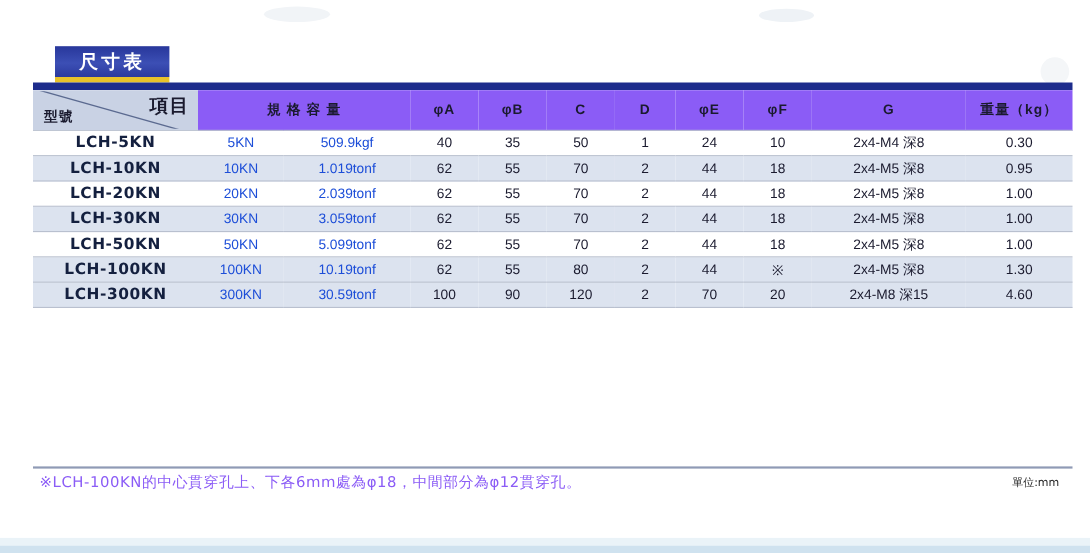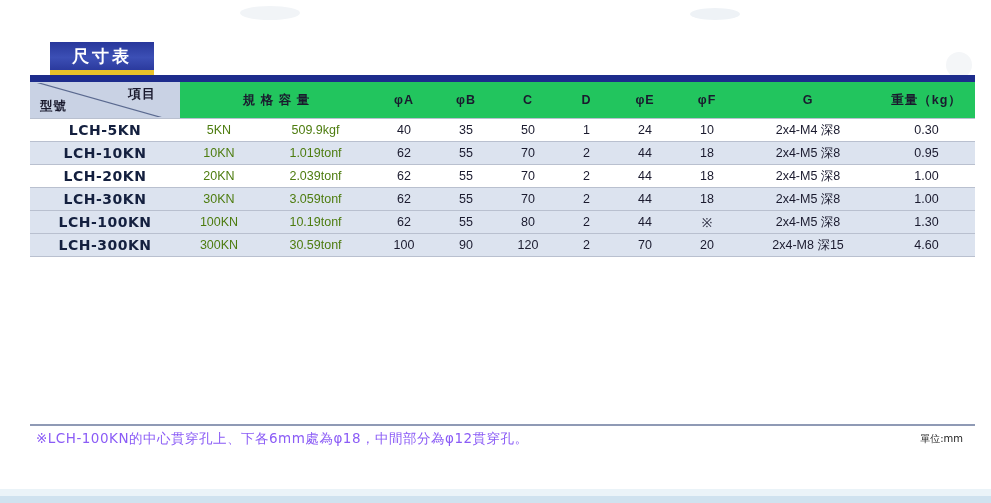--- a/index.html
+++ b/index.html
@@ -72,21 +72,21 @@
     background: #ffffff;
   }
   table.dim th, table.dim td {
     border-bottom: 1px solid #b9c0cf;
     text-align: center;
     font-size: 12.5px;
     color: #1a1a2e;
     font-family: "Liberation Sans", sans-serif;
   }
   thead th {
-    background: #22c55e;
+    background: #8b5cf6;
     height: 34px;
     font-weight: bold;
     font-size: 14px;
     color: #15204f;
     border-bottom: 2px solid #8f9ab5;
     font-family: "DejaVu Sans", sans-serif;
     letter-spacing: 1px;
   }
   thead th.corner {
     position: relative;
@@ -99,23 +99,23 @@
     height: 34px;
     overflow: hidden;
   }
   .corner-inner .diag {
     position: absolute;
     left: -10px; top: -10px;
     width: 200px; height: 60px;
   }
   .corner-item {
     position: absolute;
-    right: 24px;
+    right: 8px;
     top: 2px;
-    font-size: 13px;
+    font-size: 17px;
     font-weight: bold;
     letter-spacing: 1px;
   }
   .corner-model {
     position: absolute;
     left: 10px;
     bottom: 2px;
     font-size: 12.5px;
     font-weight: bold;
     letter-spacing: 1px;
@@ -125,21 +125,21 @@
   tbody tr.alt td { background: #dce3ef; }
   tbody td.model {
     font-weight: bold;
     font-size: 14px;
     color: #14203f;
     letter-spacing: 0.5px;
     font-family: "DejaVu Sans", sans-serif;
   }
   tbody td.cap {
     font-size: 12.5px;
-    color: #4d7c0f;
+    color: #1d4ed8;
   }
   .footnote {
     position: absolute;
     left: 36px;
     top: 430px;
     font-size: 13.5px;
     color: #8b5cf6;
     font-family: "DejaVu Sans", sans-serif;
     letter-spacing: 0.5px;
   }
@@ -274,20 +274,33 @@
           <td class="cap">3.059tonf</td>
           <td>62</td>
           <td>55</td>
           <td>70</td>
           <td>2</td>
           <td>44</td>
           <td>18</td>
           <td>2x4-M5  深8</td>
           <td>1.00</td>
         </tr>
+        <tr>
+          <td class="model">LCH-50KN</td>
+          <td class="cap">50KN</td>
+          <td class="cap">5.099tonf</td>
+          <td>62</td>
+          <td>55</td>
+          <td>70</td>
+          <td>2</td>
+          <td>44</td>
+          <td>18</td>
+          <td>2x4-M5  深8</td>
+          <td>1.00</td>
+        </tr>
         <tr class="alt">
           <td class="model">LCH-100KN</td>
           <td class="cap">100KN</td>
           <td class="cap">10.19tonf</td>
           <td>62</td>
           <td>55</td>
           <td>80</td>
           <td>2</td>
           <td>44</td>
           <td>※</td>

